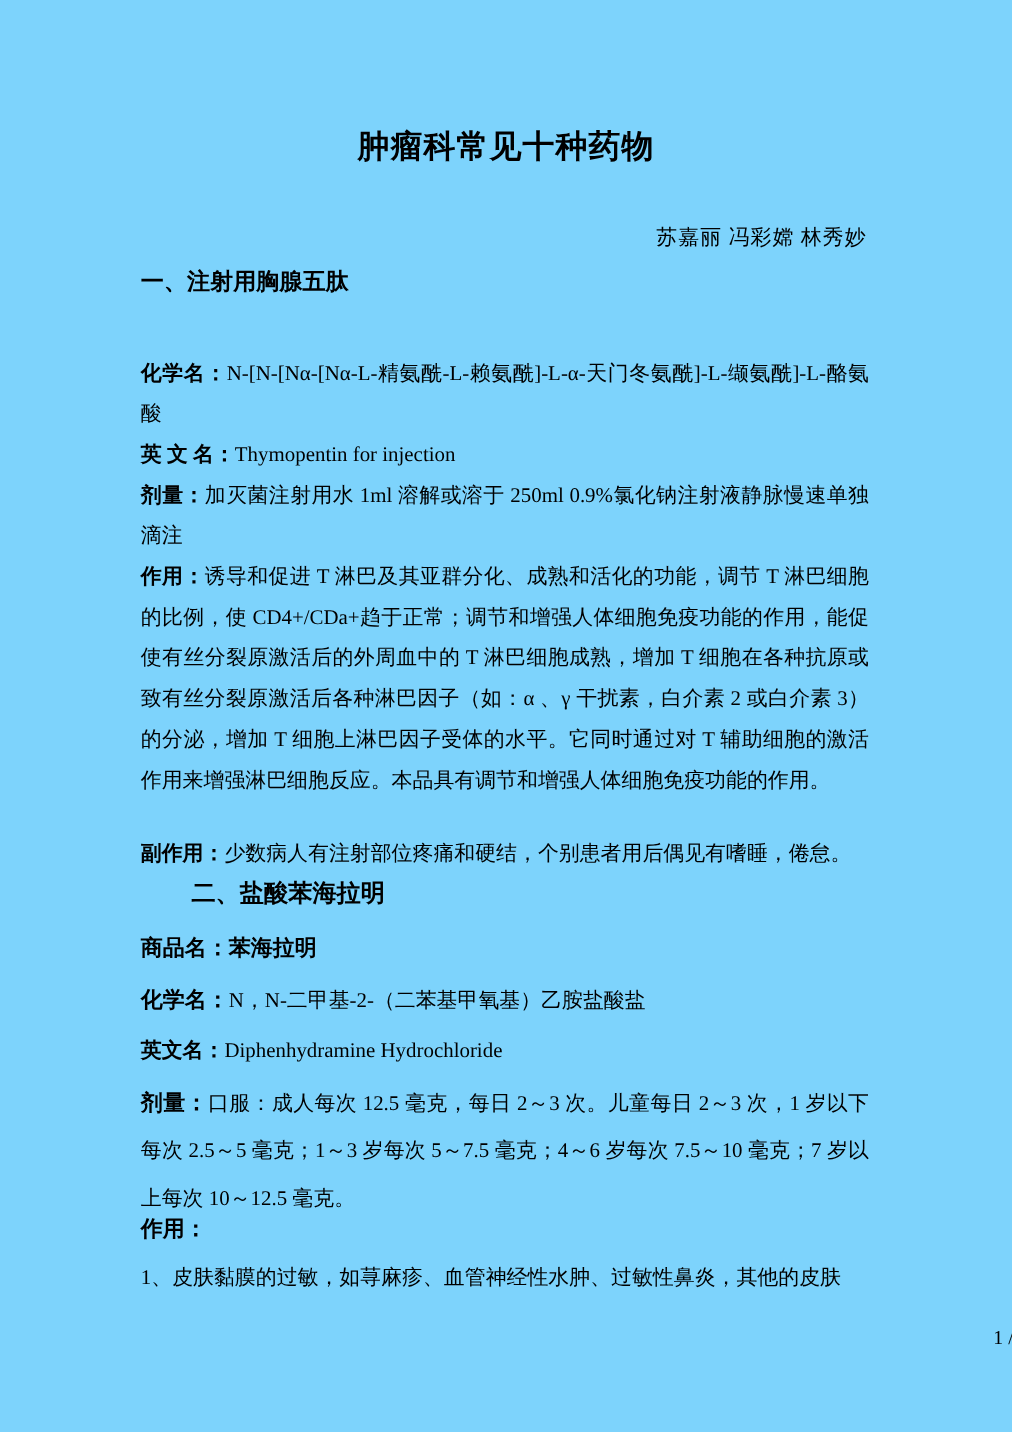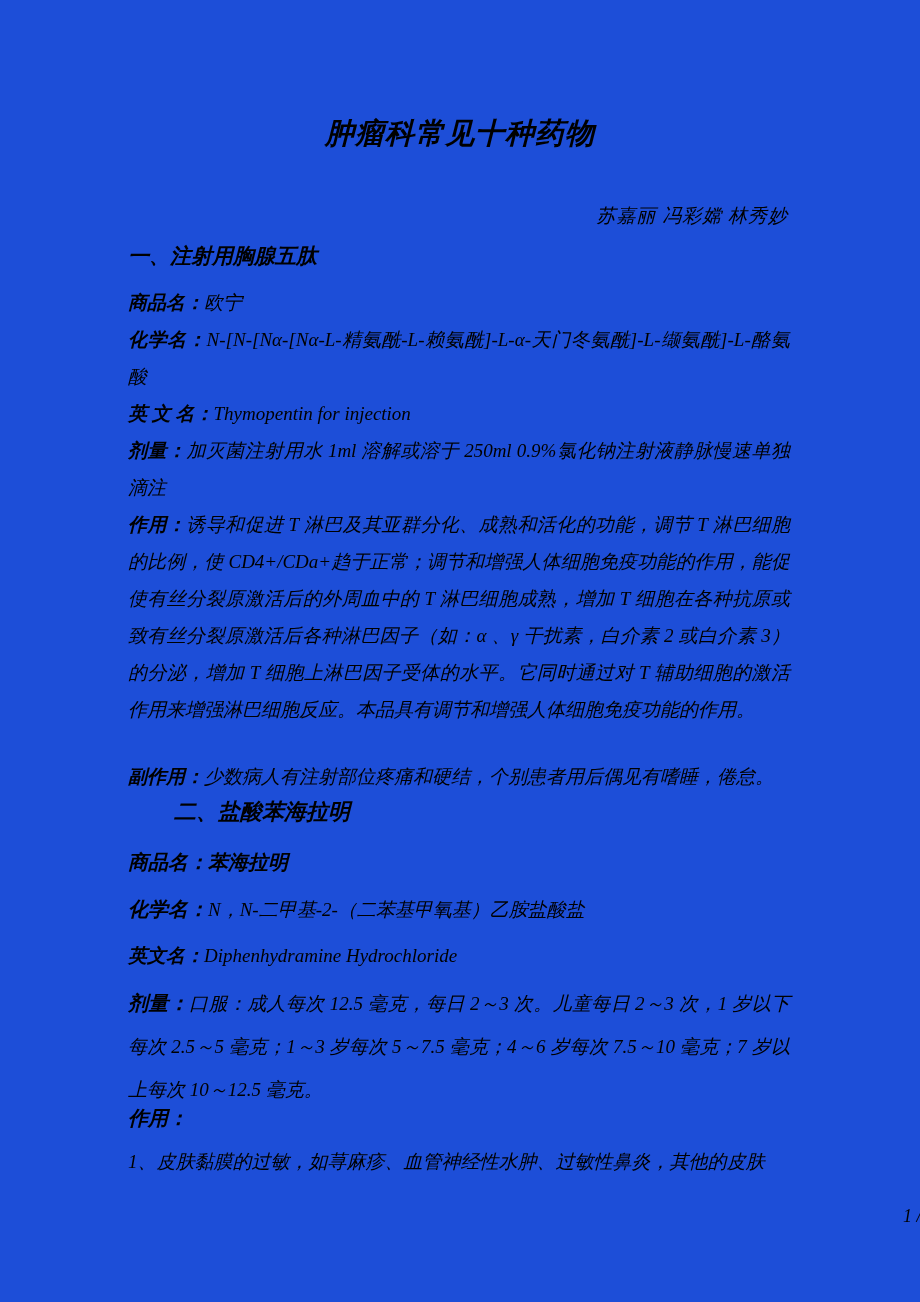--- a/index.html
+++ b/index.html
@@ -4,25 +4,24 @@
 <style>
   html, body {
     margin: 0;
     padding: 0;
     background: #ffffff;
   }
   .page {
     position: relative;
     width: 920px;
     height: 1302px;
-    background: #1d4ed8;
+    background: #7dd3fc;
     color: #000000;
     font-family: "Liberation Serif", "DejaVu Serif", serif;
     overflow: hidden;
-    font-style: italic;
   }
   .doc-title {
     position: absolute;
     top: 114px;
     left: 0;
     width: 920px;
     text-align: center;
     font-size: 29px;
     font-weight: bold;
     letter-spacing: 1px;
@@ -91,23 +90,20 @@
 <body>
 
 <div class="page">
 
   <div class="doc-title">肿瘤科常见十种药物</div>
 
   <div class="authors">苏嘉丽 冯彩嫦 林秀妙</div>
 
   <h2 class="h-sec h1-sec">一、注射用胸腺五肽</h2>
 
-  <p class="para p-brand1">
-    <span class="lbl-serif">商品名：</span><span>欧宁</span>
-  </p>
 
   <p class="para p-eng1">
     <span class="lbl-serif">英 文 名：</span><span>Thymopentin for injection</span>
   </p>
 
   <p class="para p-chem1">
     <span class="lbl-serif">化学名：</span><span>N-[N-[Nα-[Nα-L-精氨酰-L-赖氨酰]-L-α-天门冬氨酰]-L-缬氨酰]-L-酪氨酸</span>
   </p>
 
   <p class="para p-dose1">

